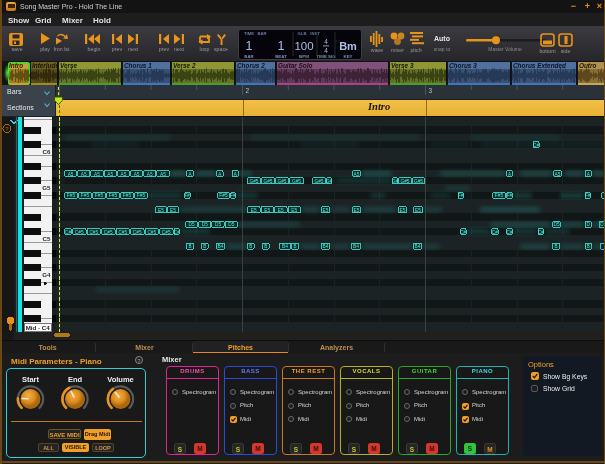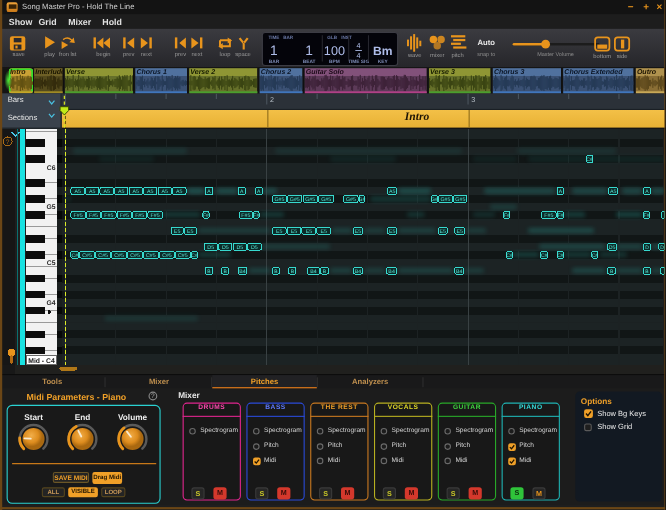--- a/index.html
+++ b/index.html
@@ -1164,21 +1164,21 @@
       <div style="position:absolute;left:95px;top:2px;width:1px;height:9px;background:#2e2e2e"></div>
       <div style="position:absolute;left:97px;top:0;width:95px;height:13px;text-align:center;font-size:7px;color:#bd8e4e;line-height:13px;font-weight:bold">Mixer</div>
       <div style="position:absolute;left:192px;top:2px;width:1px;height:9px;background:#2e2e2e"></div>
       <div style="position:absolute;left:193px;top:0;width:95px;height:13px;background:#212124;text-align:center;font-size:7px;color:#f0a028;line-height:13px;font-weight:bold">Pitches</div>
       <div style="position:absolute;left:288px;top:2px;width:1px;height:9px;background:#2e2e2e"></div>
       <div style="position:absolute;left:193px;top:11.2px;width:95px;height:1.8px;background:#f08018"></div>
       <div style="position:absolute;left:289px;top:0;width:95px;height:13px;text-align:center;font-size:7px;color:#bd8e4e;line-height:13px;font-weight:bold">Analyzers</div>
       <div style="position:absolute;left:384px;top:2px;width:1px;height:9px;background:#2e2e2e"></div>
     </div>
 <div style="position:absolute;left:0;top:353px;width:605px;height:106px;background:#1c1c1c">
-      <div style="position:absolute;left:24px;top:4px;font-size:8px;font-weight:bold;color:#f0a028">Midi Parameters - Piano</div>
+      <div style="position:absolute;left:11px;top:4px;font-size:8px;font-weight:bold;color:#f0a028">Midi Parameters - Piano</div>
       <div style="position:absolute;left:135px;top:3px;width:8px;height:8px;border:1px solid #8a8a8a;border-radius:50%;color:#aaa;font-size:6px;text-align:center;line-height:8px">?</div>
       <div style="position:absolute;left:6px;top:15px;width:140px;height:90px;border:1.4px solid #2ad2d2;border-radius:5px;background:#191919"></div>
       <svg width="150" height="106" style="position:absolute;left:0;top:0">
         <defs>
           <radialGradient id="kn2" cx="40%" cy="35%">
             <stop offset="0%" stop-color="#f2ae49"></stop>
             <stop offset="65%" stop-color="#dd8c1e"></stop>
             <stop offset="100%" stop-color="#a96810"></stop>
           </radialGradient>
         </defs>
@@ -1270,21 +1270,21 @@
       </svg>
       <div style="position:absolute;left:472px;top:49.0px;font-size:6px;color:#d4d4d4">Pitch</div>
       <div style="position:absolute;left:462px;top:63.0px;width:7px;height:7px;background:#f0a028;border-radius:2px"></div>
       <svg width="7" height="7" style="position:absolute;left:462px;top:63.0px">
         <path d="M1.5 3.5 L3 5 L5.5 1.8" stroke="#241600" stroke-width="1.2" fill="none"></path>
       </svg>
       <div style="position:absolute;left:472px;top:62.5px;font-size:6px;color:#d4d4d4">Midi</div>
       <div style="position:absolute;left:464px;top:90px;width:12px;height:11px;background:#2fc43a;border-radius:2.5px;color:#0c2a0c;font-size:6.5px;font-weight:bold;text-align:center;line-height:11px">S</div>
       <div style="position:absolute;left:484px;top:90px;width:12px;height:11px;background:#262626;border:1px solid #3a3a3a;border-radius:2.5px;color:#e8941c;font-size:6.5px;font-weight:bold;text-align:center;line-height:11px">M</div>
       <div style="position:absolute;left:523px;top:3px;width:79px;height:100px;background:#121922;border-radius:4px"></div>
-      <div style="position:absolute;left:528px;top:7px;font-size:7.5px;font-weight:bold;color:#f0a028">Options</div>
+      <div style="position:absolute;left:528px;top:7px;font-size:7.5px;font-weight:normal;color:#f0a028">Options</div>
       <div style="position:absolute;left:531px;top:19px;width:8px;height:8px;background:#f0a028;border-radius:2px"></div>
       <svg width="8" height="8" style="position:absolute;left:531px;top:19px">
         <path d="M1.7 4 L3.4 5.8 L6.3 2" stroke="#241600" stroke-width="1.3" fill="none"></path>
       </svg>
       <div style="position:absolute;left:543px;top:19.5px;font-size:6.8px;color:#ececec">Show Bg Keys</div>
       <div style="position:absolute;left:531px;top:31.5px;width:7px;height:7px;background:#1e1e1e;border:1px solid #5a5a5a;border-radius:2px"></div>
       <div style="position:absolute;left:543px;top:32px;font-size:6.8px;color:#ececec">Show Grid</div>
     </div>
 <div id="bline"></div>
 </div>

